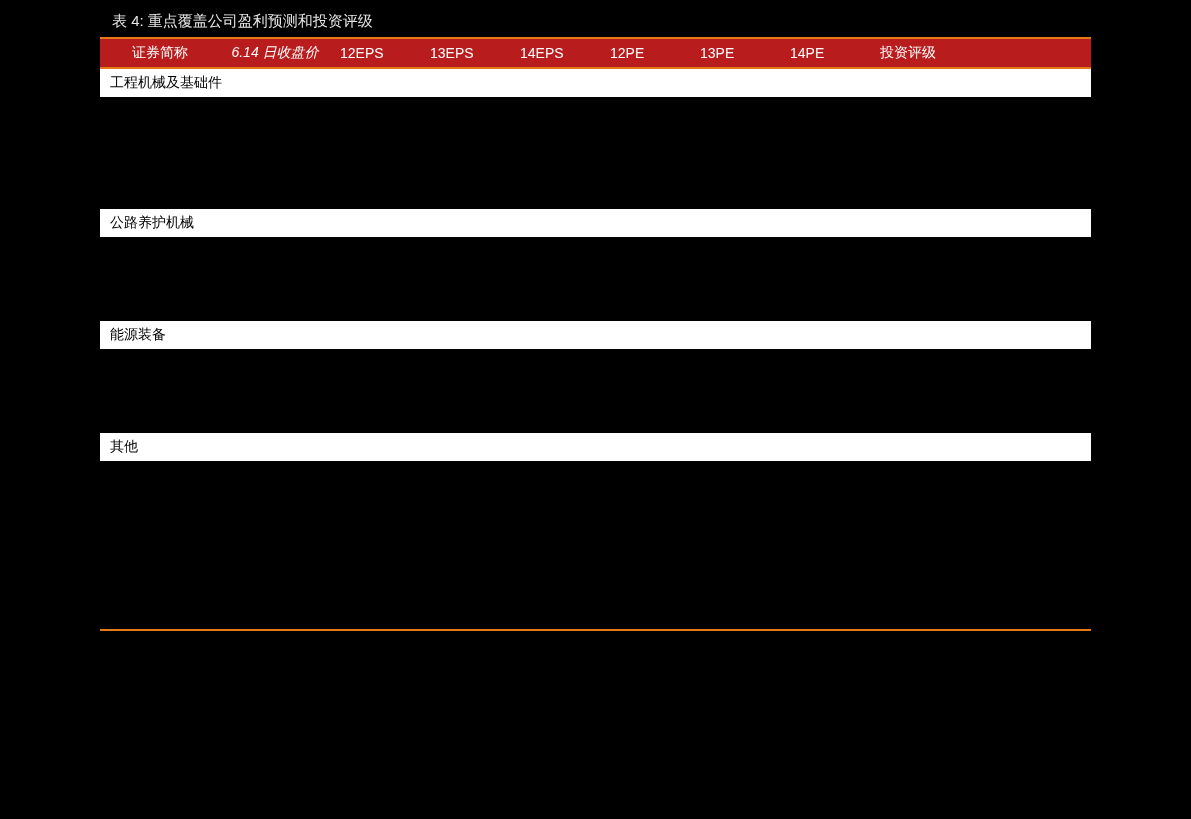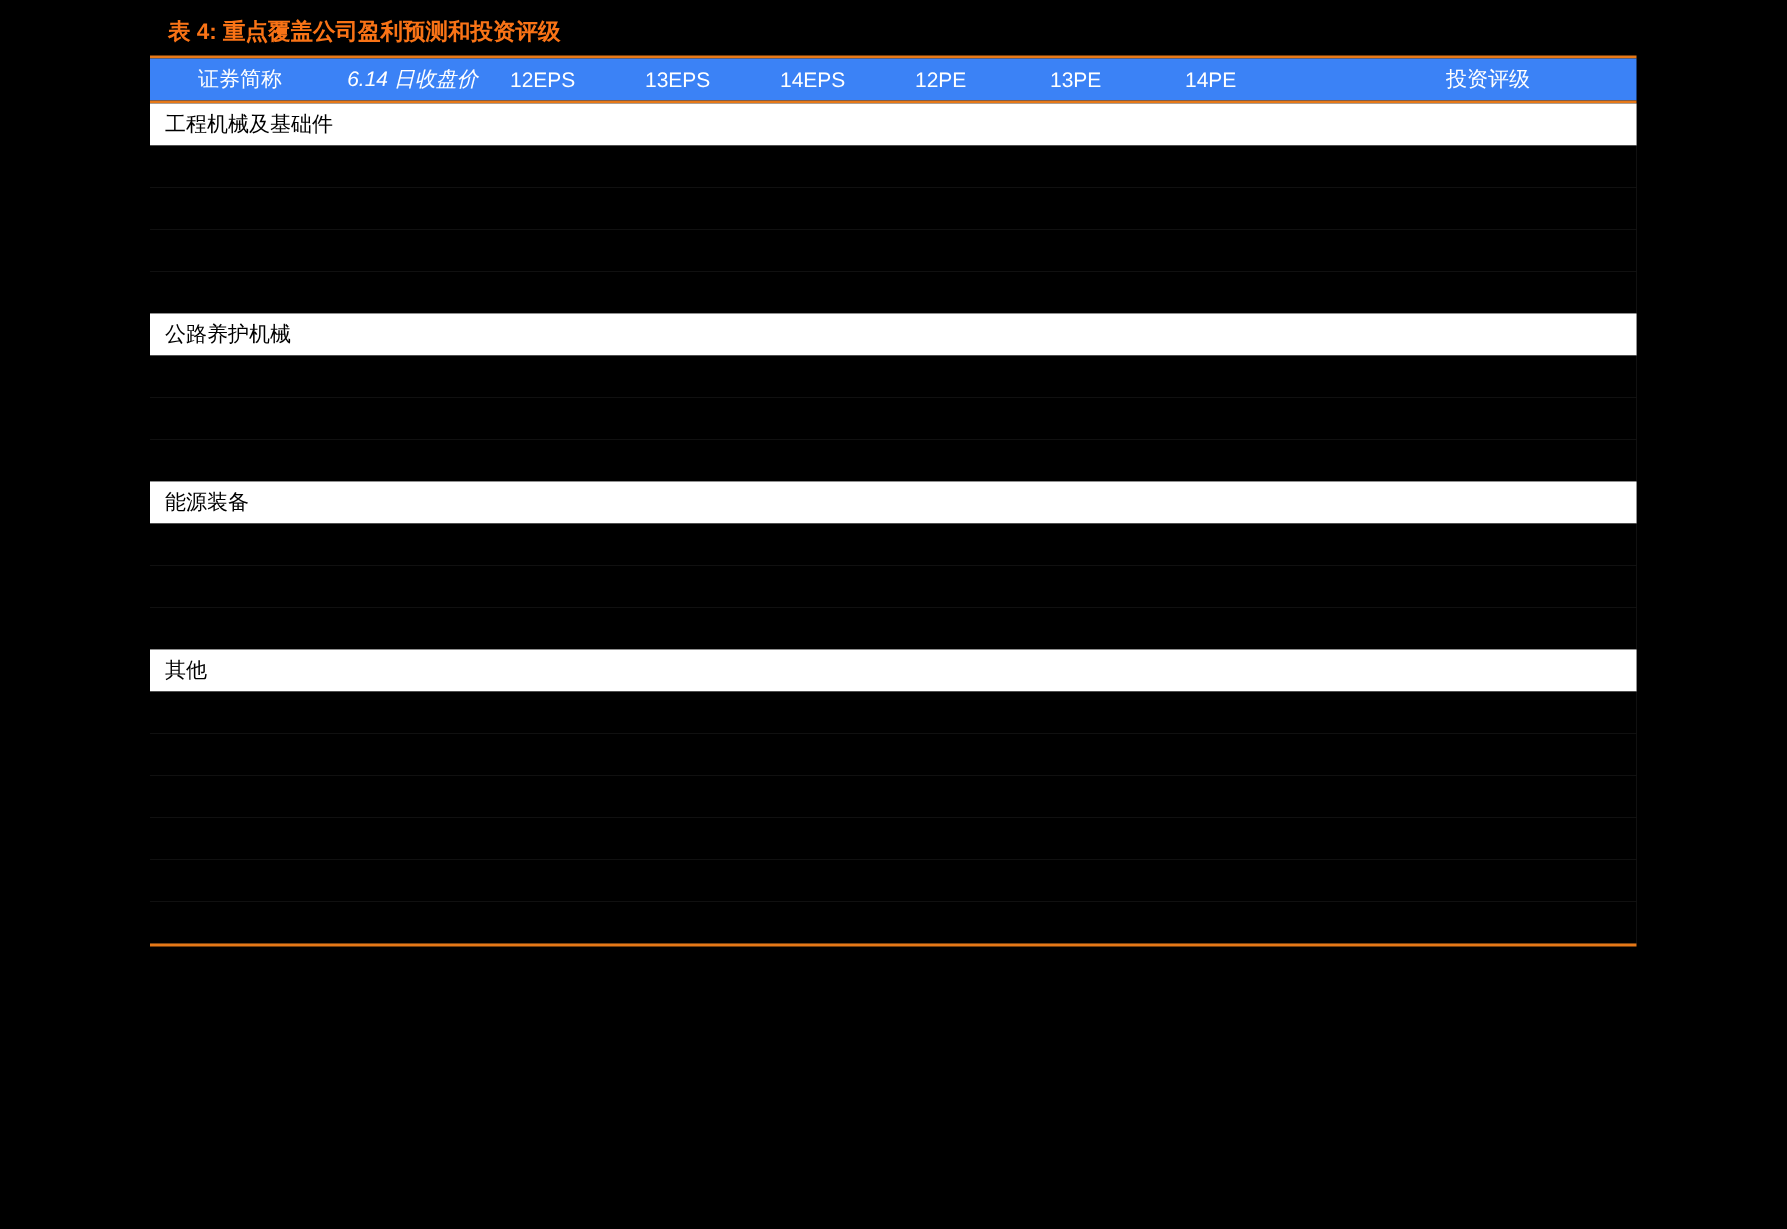--- a/index.html
+++ b/index.html
@@ -8,51 +8,51 @@
       font-family: "Microsoft YaHei", "SimSun", sans-serif;
       width: 1191px;
       height: 819px;
       padding: 0;
       color: #000;
     }
     .container {
       padding: 12px 100px 0 100px;
     }
     .table-title {
-      color: #f97316;
+      color: #e5e5e5;
       font-size: 15px;
-      font-weight: bold;
+      font-weight: normal;
       padding: 0 0 6px 12px;
     }
     .orange-border-top {
       border-top: 2px solid #e67817;
     }
     .orange-border-bottom {
       border-bottom: 2px solid #e67817;
     }
     .header-row {
-      background: #3b82f6;
+      background: #b91c1c;
       color: #fff;
       height: 28px;
       display: flex;
       align-items: center;
       font-size: 14px;
     }
     .col {
       flex-shrink: 0;
     }
     .col-name { width: 110px; text-align: center; padding-left: 10px; }
     .col-close { width: 130px; text-align: center; font-style: italic; }
     .col-eps12 { width: 90px; }
     .col-eps13 { width: 90px; }
     .col-eps14 { width: 90px; }
     .col-pe12 { width: 90px; }
     .col-pe13 { width: 90px; }
     .col-pe14 { width: 90px; }
-    .col-rating { width: 140px; text-align: right; }
+    .col-rating { width: 140px; text-align: left; }
     .section-row {
       background: #fff;
       color: #000;
       height: 28px;
       display: flex;
       align-items: center;
       font-size: 14px;
       padding-left: 10px;
     }
     .data-row {

